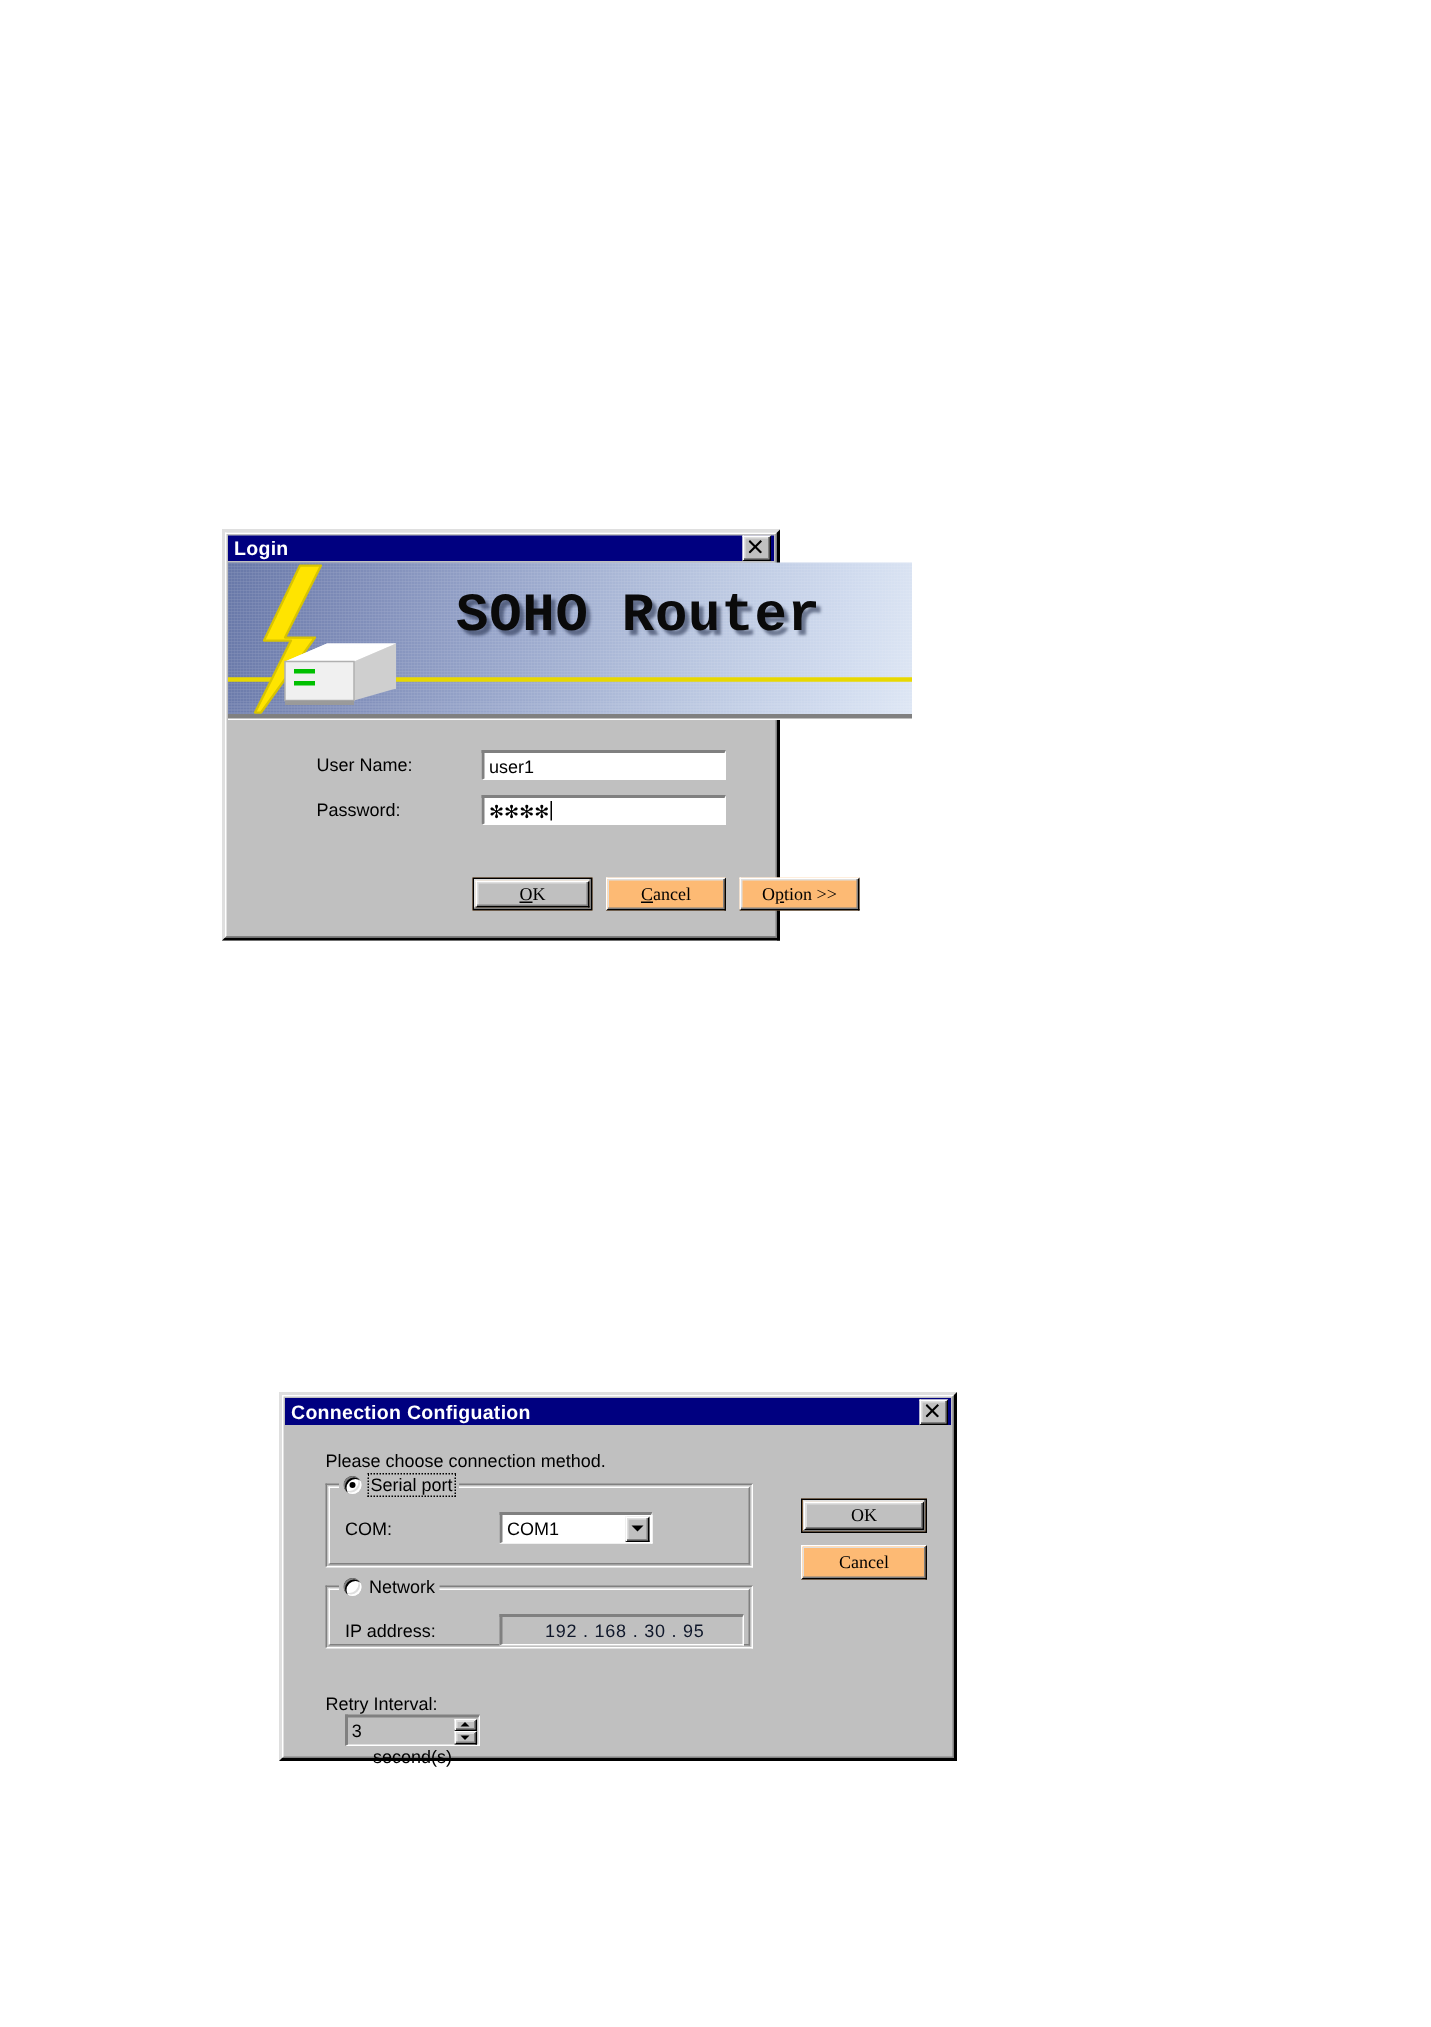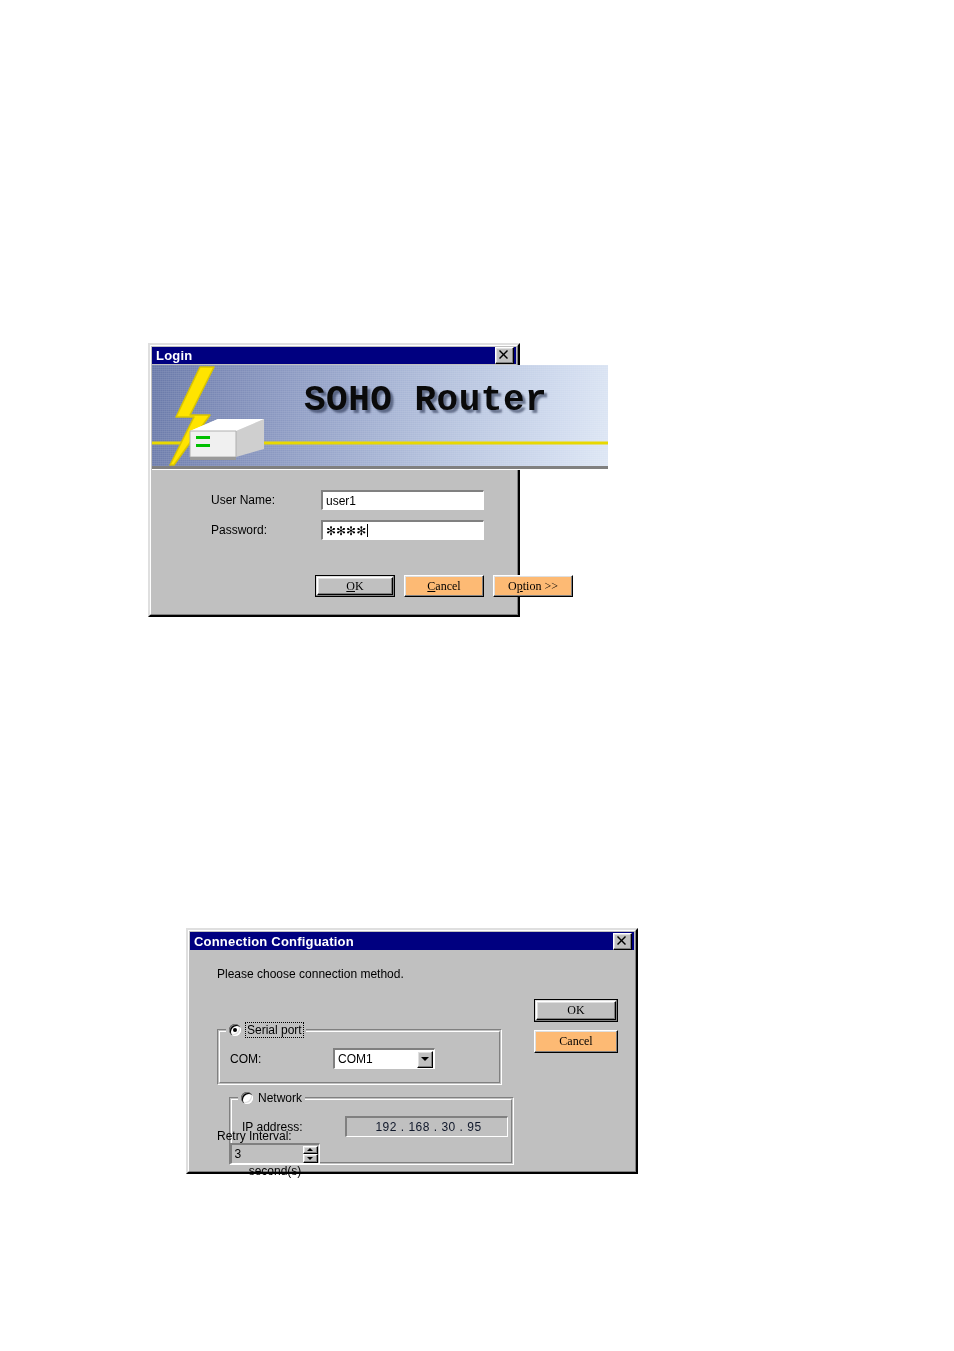--- a/index.html
+++ b/index.html
@@ -128,21 +128,21 @@
     color: #0f172a;
   }
   .label {
     font-size: 12px;
     color: #000000;
     user-select: none;
     white-space: nowrap;
   }
 
   
-  #login-dialog { left: 148px; top: 343px; width: 372px; height: 274px; }
+  #login-dialog { left: 148px; top: 353px; width: 372px; height: 274px; }
   #login-titlebar { height: 17px; margin: 1px 1px 0 1px; }
 
   .banner {
     position: absolute;
     left: 1px;
     top: 19px;
     width: 456px;
     height: 101px;
     overflow: hidden;
     background: linear-gradient(100deg, #6878a8 0%, #7e8cb8 18%, #9aa8cc 42%, #b9c6e0 68%, #cfdaee 88%, #dde6f4 100%);
@@ -213,21 +213,20 @@
 
   .prompt { position: absolute; left: 28px; top: 16px; }
 
   .groupbox {
     position: absolute;
     border-top: 1px solid #808080;
     border-left: 1px solid #808080;
     border-right: 1px solid #ffffff;
     border-bottom: 1px solid #ffffff;
     box-sizing: border-box;
-    margin-top: 40px;
   }
   .groupbox-inner {
     position: absolute;
     inset: 1px;
     border-top: 1px solid #ffffff;
     border-left: 1px solid #ffffff;
     border-right: 1px solid #808080;
     border-bottom: 1px solid #808080;
     box-sizing: border-box;
     pointer-events: none;
@@ -265,21 +264,21 @@
     border-radius: 50%;
     background: #000000;
   }
   .focus-ring {
     outline: 1px dotted #000000;
     outline-offset: 0px;
     padding: 0 1px;
   }
 
   #group-serial { left: 28px; top: 38px; width: 285px; height: 56px; }
-  #group-network { left: 40px; top: 106px; width: 285px; height: 68px; }
+  #group-network { left: 28px; top: 106px; width: 285px; height: 42px; }
 
   .grp-row { position: absolute; display: flex; align-items: center; }
   #row-com { left: 12px; top: 18px; justify-content: center; }
   #row-com .label { width: 103px; }
   #row-ip { left: 12px; top: 18px; }
   #row-ip .label { width: 103px; }
 
   .combo {
     width: 102px;
     height: 21px;

